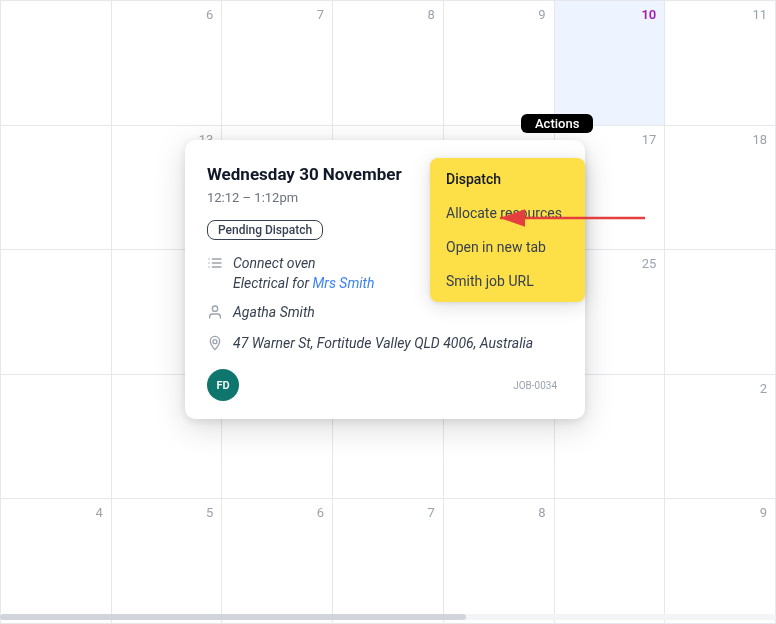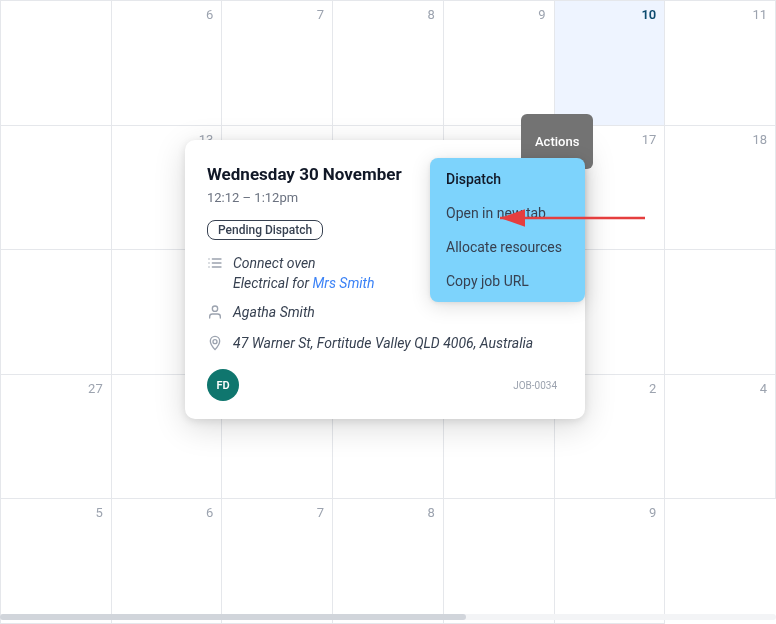--- a/index.html
+++ b/index.html
@@ -41,21 +41,21 @@
       background: #eef4ff;
     }
 
     .cell-number {
       font-size: 13px;
       color: #9ca3af;
       text-align: right;
     }
 
     .cell-number.blue {
-      color: #0c4a6e;
+      color: #a21caf;
       font-weight: 600;
     }
 
     
     .event-card {
       position: absolute;
       top: 140px;
       left: 185px;
       width: 400px;
       background: #fff;
@@ -159,36 +159,36 @@
     .job-id {
       font-size: 10px;
       color: #9ca3af;
     }
 
     
     .actions-tooltip {
       position: absolute;
       top: 114px;
       left: 521px;
-      background: #737373;
+      background: #000000;
       color: #fff;
       font-size: 13px;
       font-weight: 500;
-      padding: 20px 14px;
+      padding: 2px 14px;
       border-radius: 6px;
       z-index: 200;
       white-space: nowrap;
     }
 
     
     .dropdown-menu {
       position: absolute;
       top: 158px;
       left: 430px;
-      background: #7dd3fc;
+      background: #fde047;
       border-radius: 8px;
       box-shadow: 0 4px 20px rgba(0,0,0,0.13), 0 1px 4px rgba(0,0,0,0.08);
       z-index: 200;
       min-width: 155px;
       padding: 4px 0;
     }
 
     .dropdown-item {
       padding: 9px 16px;
       font-size: 14px;
@@ -303,20 +303,23 @@
       <div class="calendar-cell">
         <div class="cell-number"></div>
       </div>
       <div class="calendar-cell">
         <div class="cell-number"></div>
       </div>
       <div class="calendar-cell">
         <div class="cell-number">24</div>
       </div>
       <div class="calendar-cell">
+        <div class="cell-number">25</div>
+      </div>
+      <div class="calendar-cell">
         <div class="cell-number"></div>
       </div>
       <div class="calendar-cell">
         <div class="cell-number"></div>
       </div>
       <div class="calendar-cell">
         <div class="cell-number">27</div>
       </div>
       <div class="calendar-cell">
         <div class="cell-number"></div>
@@ -356,23 +359,23 @@
       </div>
     </div>
 </div>
 
 <div class="actions-tooltip">
   <span>Actions</span>
 </div>
 
 <div class="dropdown-menu" id="dropdown-menu">
 <div class="dropdown-item active">Dispatch</div>
+    <div class="dropdown-item">Allocate resources</div>
     <div class="dropdown-item">Open in new tab</div>
-    <div class="dropdown-item">Allocate resources</div>
-    <div class="dropdown-item">Copy job URL</div>
+    <div class="dropdown-item">Smith job URL</div>
   </div>
 
 <div class="red-arrow">
   <svg width="160" height="24" viewBox="0 0 160 24">
     <defs>
       <marker id="arrowhead" markerWidth="10" markerHeight="7" refX="10" refY="3.5" orient="auto">
         <polygon points="0 0, 10 3.5, 0 7" fill="#e53e3e"></polygon>
       </marker>
     </defs>
     <line x1="155" y1="12" x2="10" y2="12" stroke="#e53e3e" stroke-width="2.5" marker-end="url(#arrowhead)"></line>

